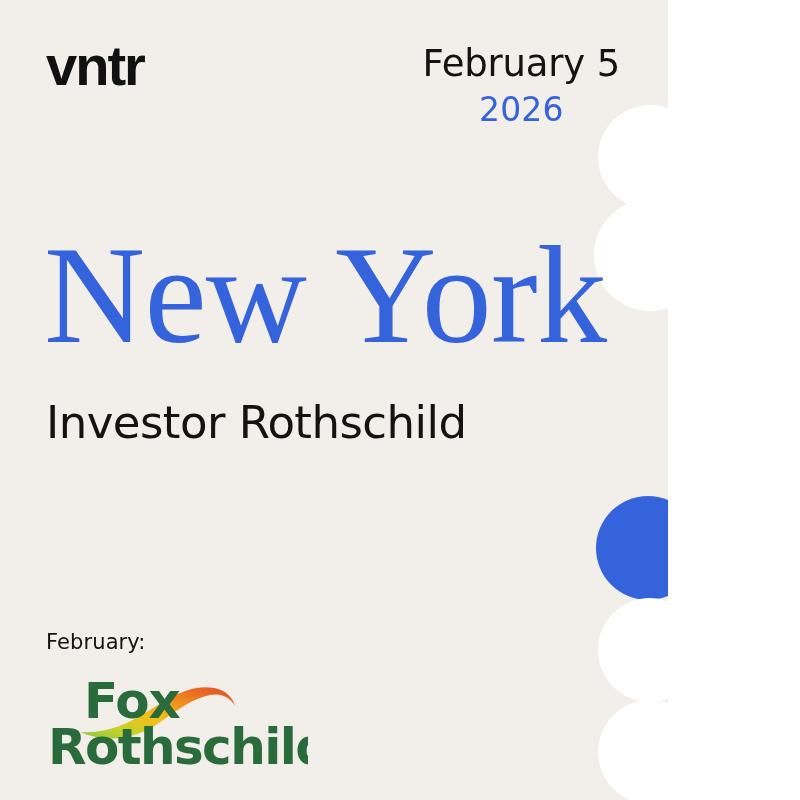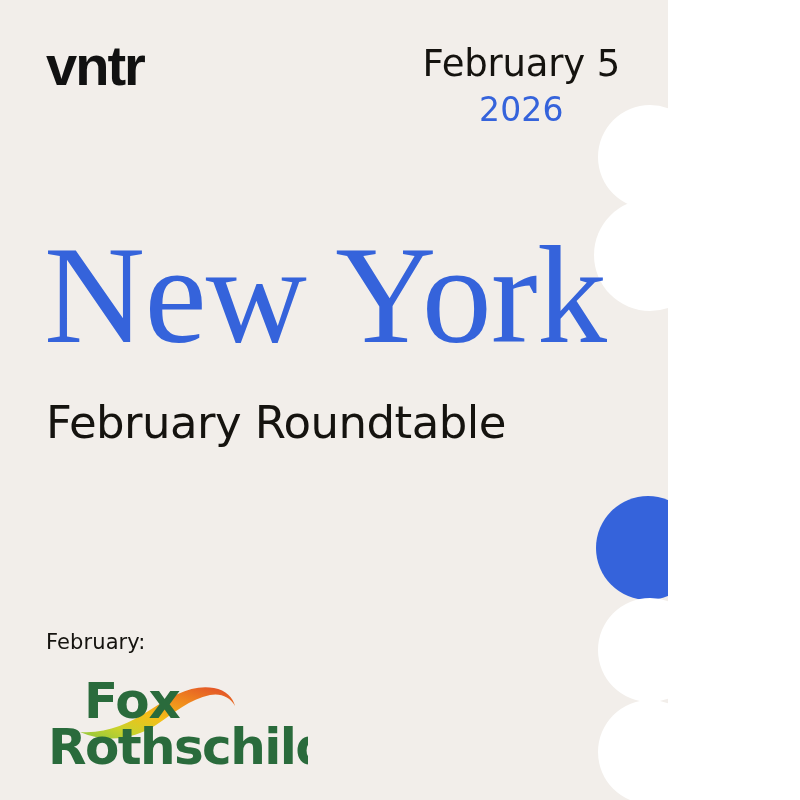--- a/index.html
+++ b/index.html
@@ -136,21 +136,21 @@
 
   <div id="brand">vntr</div>
 
   <div id="date-block">
     <span id="date-main">February 5</span>
     <span id="date-year">2026</span>
   </div>
 
   <div id="headline">New York</div>
 
-  <div id="subtitle">February Roundtable</div>
+  <div id="subtitle">Investor Rothschild</div>
 
   <div id="partner-block">
     <div id="partner-label">February:</div>
 
     <svg id="partner-logo" viewBox="0 0 262 104" width="262" height="104">
       <defs>
         <linearGradient id="swooshGrad" x1="0" y1="1" x2="1" y2="0">
           <stop offset="0%" stop-color="#8CC63F"></stop>
           <stop offset="22%" stop-color="#C9D22B"></stop>
           <stop offset="45%" stop-color="#F5BE18"></stop>

